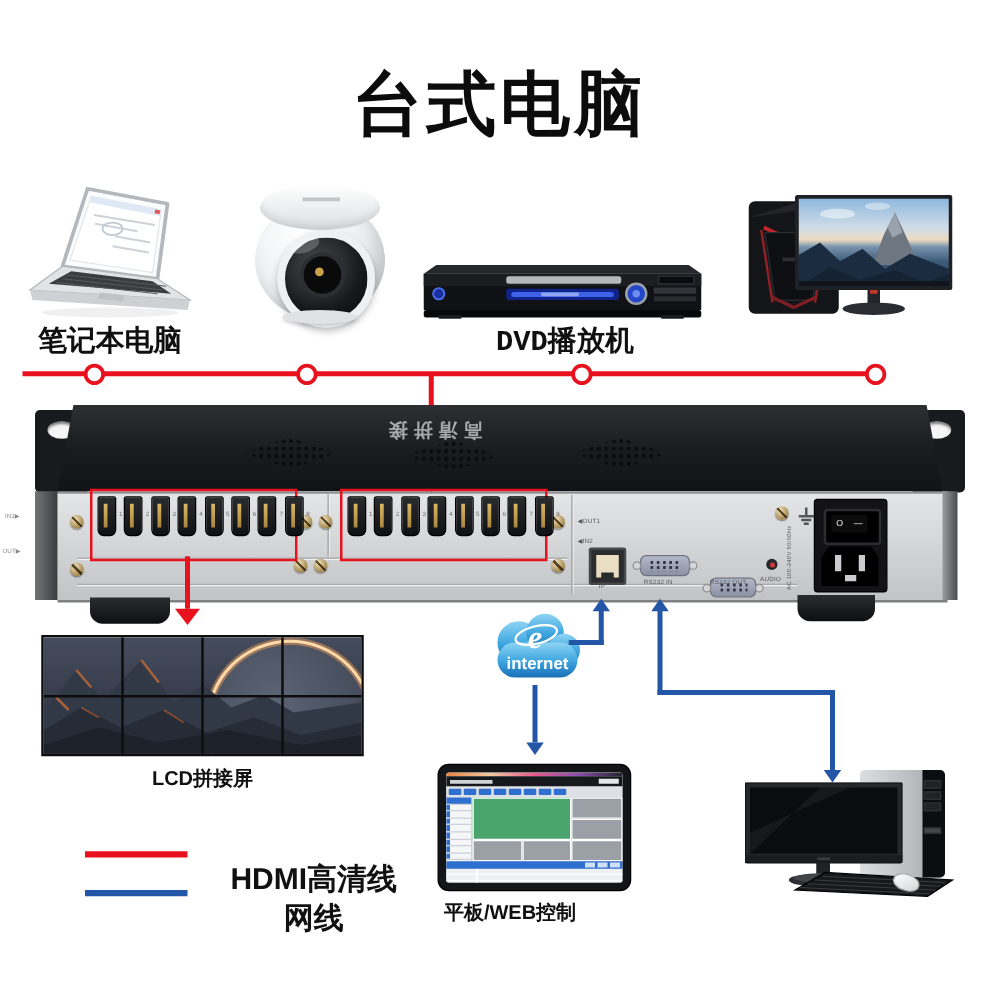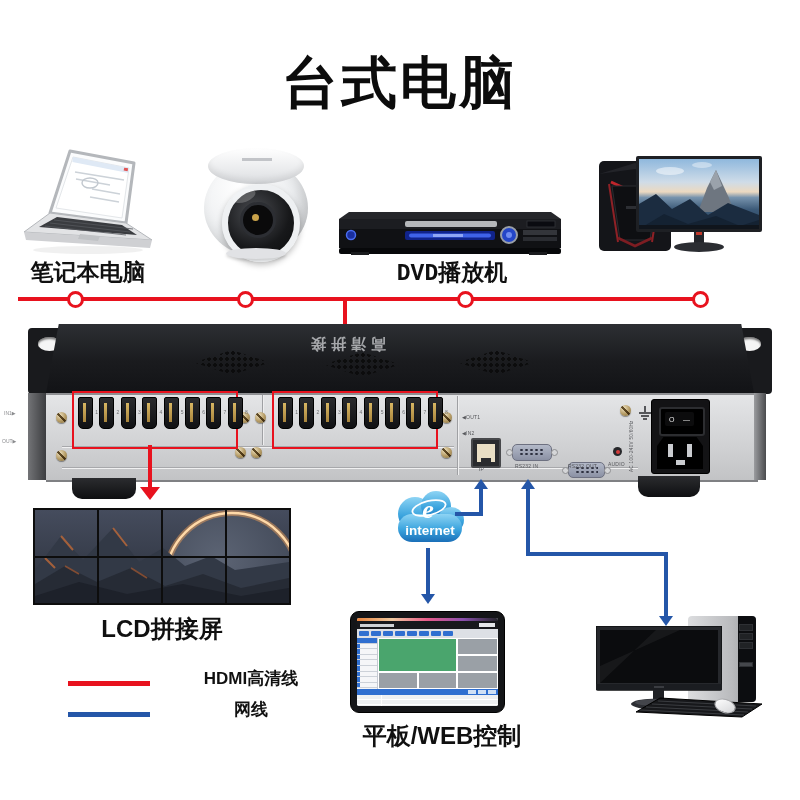--- a/index.html
+++ b/index.html
@@ -67,21 +67,21 @@
   .iec .p1{left:11px;} .iec .p2{left:30px;}
   .iec .p3{position:absolute;left:19px;bottom:4px;width:9px;height:5px;background:#caccd0;}
   .foot{background:linear-gradient(180deg,#2b2c2f,#0e0f11);border-radius:0 0 10px 10px;}
   
   .wall{left:33px;top:508px;width:258px;height:97px;border:2px solid #0d0d0d;box-sizing:border-box;}
   .wall .gl-v{position:absolute;top:0;bottom:0;width:2px;background:#0d0d0d;}
   .wall .gl-h{position:absolute;left:0;right:0;height:2px;background:#0d0d0d;}
   
   .leg-red{left:68px;top:681px;width:82px;height:5px;background:#e8121e;}
   .leg-blue{left:68px;top:712px;width:82px;height:5px;background:#2456a8;}
-  .leg-text{left:166px;width:170px;text-align:center;font-size:17px;font-weight:700;}
+  .leg-text{left:166px;width:170px;text-align:center;font-size:24px;font-weight:700;margin-top:20px;}
   
   .tablet{left:350px;top:611px;width:155px;height:102px;background:#141518;border:1px solid #000;border-radius:9px;padding:6px;box-sizing:border-box;}
   .t-screen{position:relative;width:100%;height:100%;background:#e8eaed;overflow:hidden;border-radius:2px;}
   .t-stripe{height:3px;background:linear-gradient(90deg,#e8833c,#f0c9a0,#e85a8a,#8a4fae,#23242a);}
   .t-header{height:8px;background:#17181c;position:relative;}
   .t-header .hbar{position:absolute;left:3px;top:3px;width:34px;height:2.5px;background:#cfd2d6;}
   .t-header .hbox{position:absolute;right:3px;top:2px;width:16px;height:4px;background:#e4e6e9;}
   .t-toolbar{height:9px;background:#dde0e5;display:flex;gap:2px;padding:2px;box-sizing:border-box;}
   .t-toolbar i{width:10px;height:5px;background:#2f6fd0;border-radius:1px;}
   .t-body{display:flex;height:51px;}
@@ -428,21 +428,21 @@
       <path d="M26,26 L38,40 M78,18 L92,36 M10,48 L20,58" stroke="#c06a38" stroke-width="2" opacity="0.8"></path>
       <path d="M0,74 L30,56 L62,72 L96,58 L130,76 L168,64 L206,78 L254,68 L254,93 L0,93 Z" fill="#262b35"></path>
       <path d="M0,86 L44,72 L92,84 L148,74 L206,86 L254,78 L254,93 L0,93 Z" fill="#1d212a"></path>
       <path d="M30,56 L44,64 M96,58 L112,68" stroke="#a85a32" stroke-width="1.6" opacity="0.7"></path>
     </svg>
     <div class="gl-v" style="left:62px;"></div>
     <div class="gl-v" style="left:126px;"></div>
     <div class="gl-v" style="left:190px;"></div>
     <div class="gl-h" style="top:46px;"></div>
   </div>
-  <div class="abs dev-label" style="left:62px;top:613px;width:200px;font-size:24px;">LCD拼接屏</div>
+  <div class="abs dev-label" style="left:62px;top:613px;width:200px;font-size:16px;">LCD拼接屏</div>
 
   <div class="abs leg-red"></div>
   <div class="abs leg-text" style="top:667px;">HDMI高清线</div>
   <div class="abs leg-blue"></div>
   <div class="abs leg-text" style="top:698px;">网线</div>
 
   <div class="abs" style="left:390px;top:488px;width:80px;height:62px;">
     <svg width="80" height="62" viewBox="0 0 80 62">
       <defs>
         <linearGradient id="cg" x1="0" y1="0" x2="0" y2="1">
@@ -517,21 +517,21 @@
           <i style="right:12px;"></i>
           <i style="right:22px;"></i>
       </div>
       <div class="t-table">
           <div class="t-trow"></div>
           <div class="t-trow"></div>
           <div class="t-trow"></div>
         </div>
     </div>
   </div>
-  <div class="abs dev-label" style="left:352px;top:720px;width:180px;font-size:24px;">平板/WEB控制</div>
+  <div class="abs dev-label" style="left:318px;top:720px;width:180px;font-size:16px;">平板/WEB控制</div>
 
   <div class="tower2">
     <div class="face"></div>
     <div class="bay" style="top:8px;"></div>
     <div class="bay" style="top:17px;"></div>
     <div class="bay" style="top:26px;"></div>
     <div class="bay" style="top:46px;height:3px;background:#45474c;"></div>
   </div>
   <div class="abs" style="left:596px;top:626px;width:126px;height:86px;">
     <svg width="126" height="86" viewBox="0 0 126 86">

